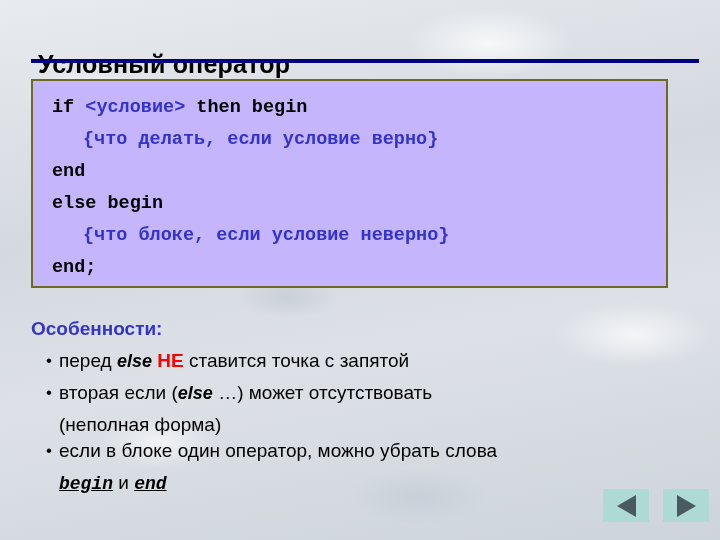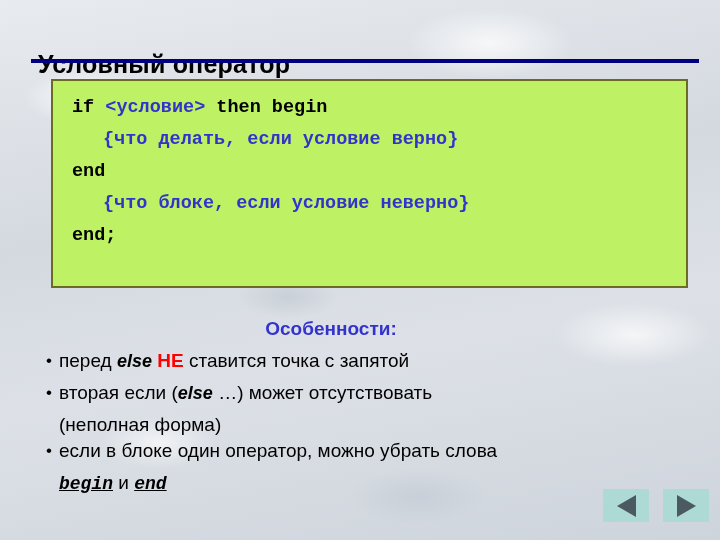--- a/index.html
+++ b/index.html
@@ -45,24 +45,23 @@
     background: #000080;
   }
 
   
   .code-box {
     position: absolute;
     left: 31px;
     top: 79px;
     width: 637px;
     height: 209px;
-    background: #bef264;
+    background: #c4b5fd;
     border: 2px solid #6b6b23;
     box-sizing: border-box;
-    margin-left: 20px;
   }
   .code-lines {
     position: absolute;
     left: 19px;
     top: 11px;
     right: 4px;
   }
   .code-line {
     font-family: "Liberation Mono", "DejaVu Sans Mono", monospace;
     font-size: 18.5px;
@@ -84,21 +83,20 @@
     left: 31px;
     top: 318px;
     width: 600px;
   }
   .notes-heading {
     font-size: 19px;
     font-weight: bold;
     color: #3333cc;
     margin: 0 0 8px 0;
     line-height: 22px;
-    text-align: center;
   }
   .note-item {
     position: relative;
     padding-left: 28px;
     font-size: 19px;
     color: #000000;
     line-height: 26px;
     margin-bottom: 6px;
   }
   .note-item .bullet {
@@ -170,20 +168,21 @@
 
 <div class="code-box">
   <div class="code-lines">
 
     <div class="code-line"><span>if </span><span class="blue">&lt;условие&gt;</span><span> then begin</span></div>
 
     <div class="code-line indent"><span class="blue">{что делать, если условие верно}</span></div>
 
     <div class="code-line"><span>end</span></div>
 
+    <div class="code-line"><span>else begin</span></div>
 
     <div class="code-line indent"><span class="blue">{что блоке, если условие неверно}</span></div>
 
     <div class="code-line"><span>end;</span></div>
 
   </div>
 </div>
 
 <div class="notes">
   <div class="notes-heading">Особенности:</div>

